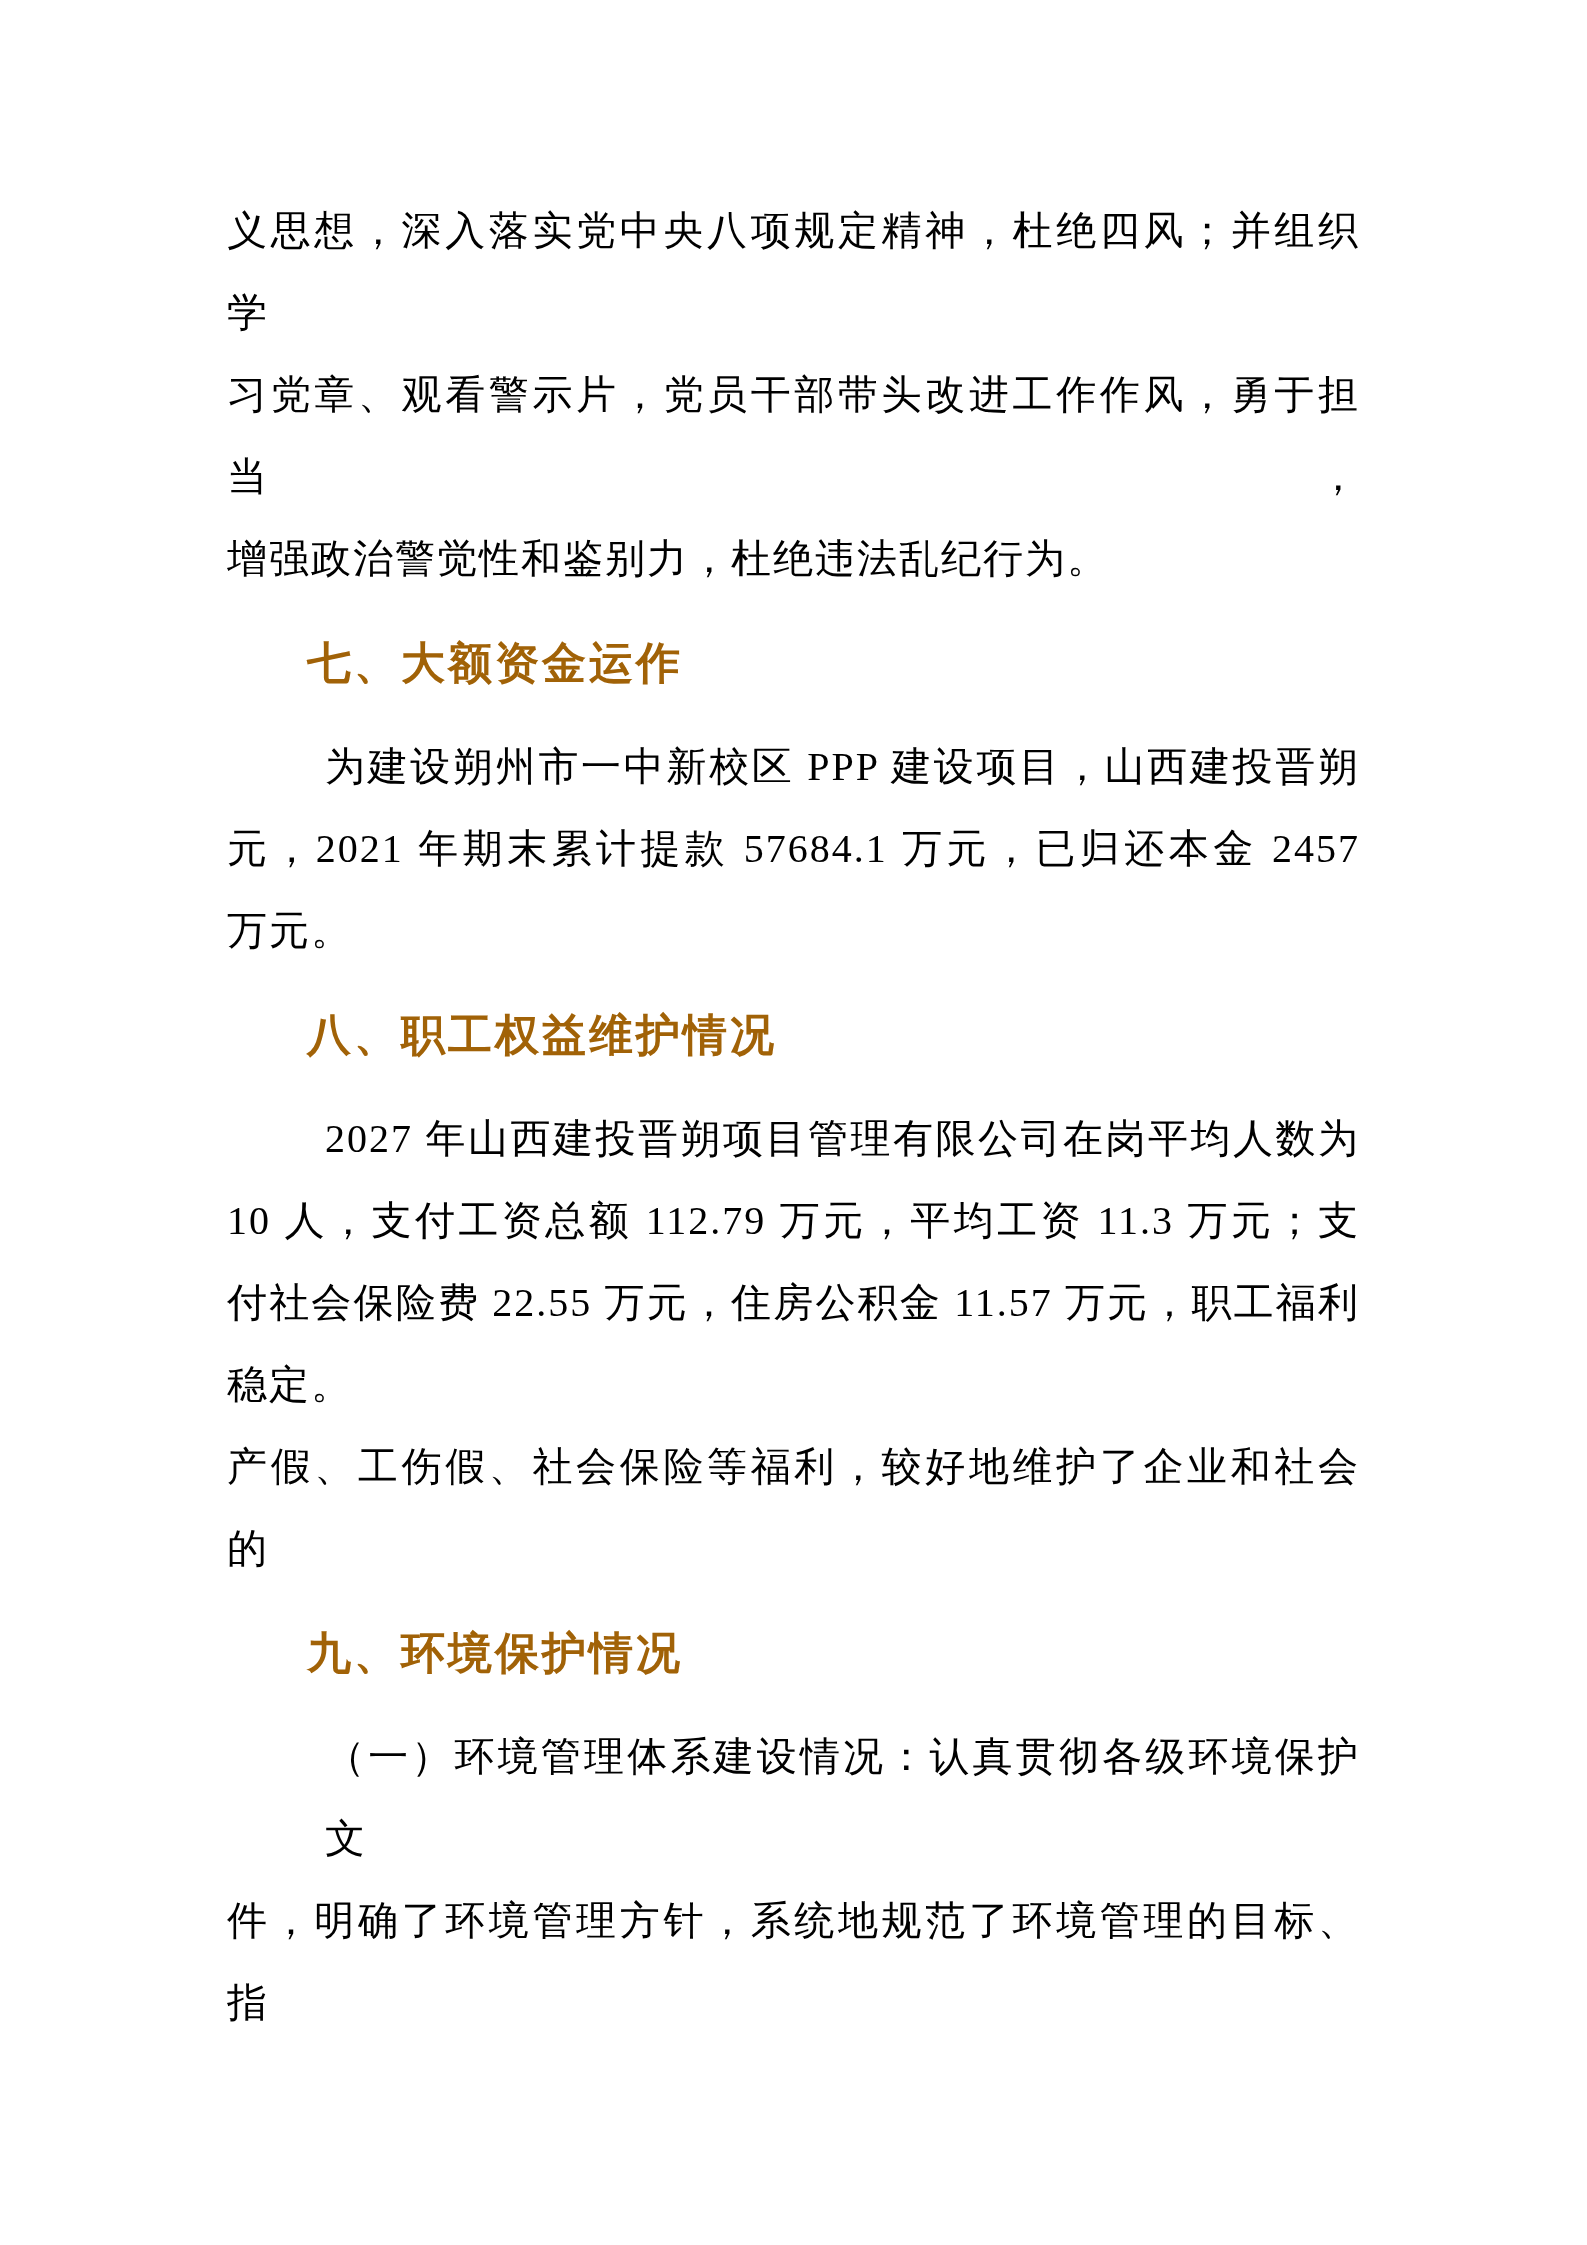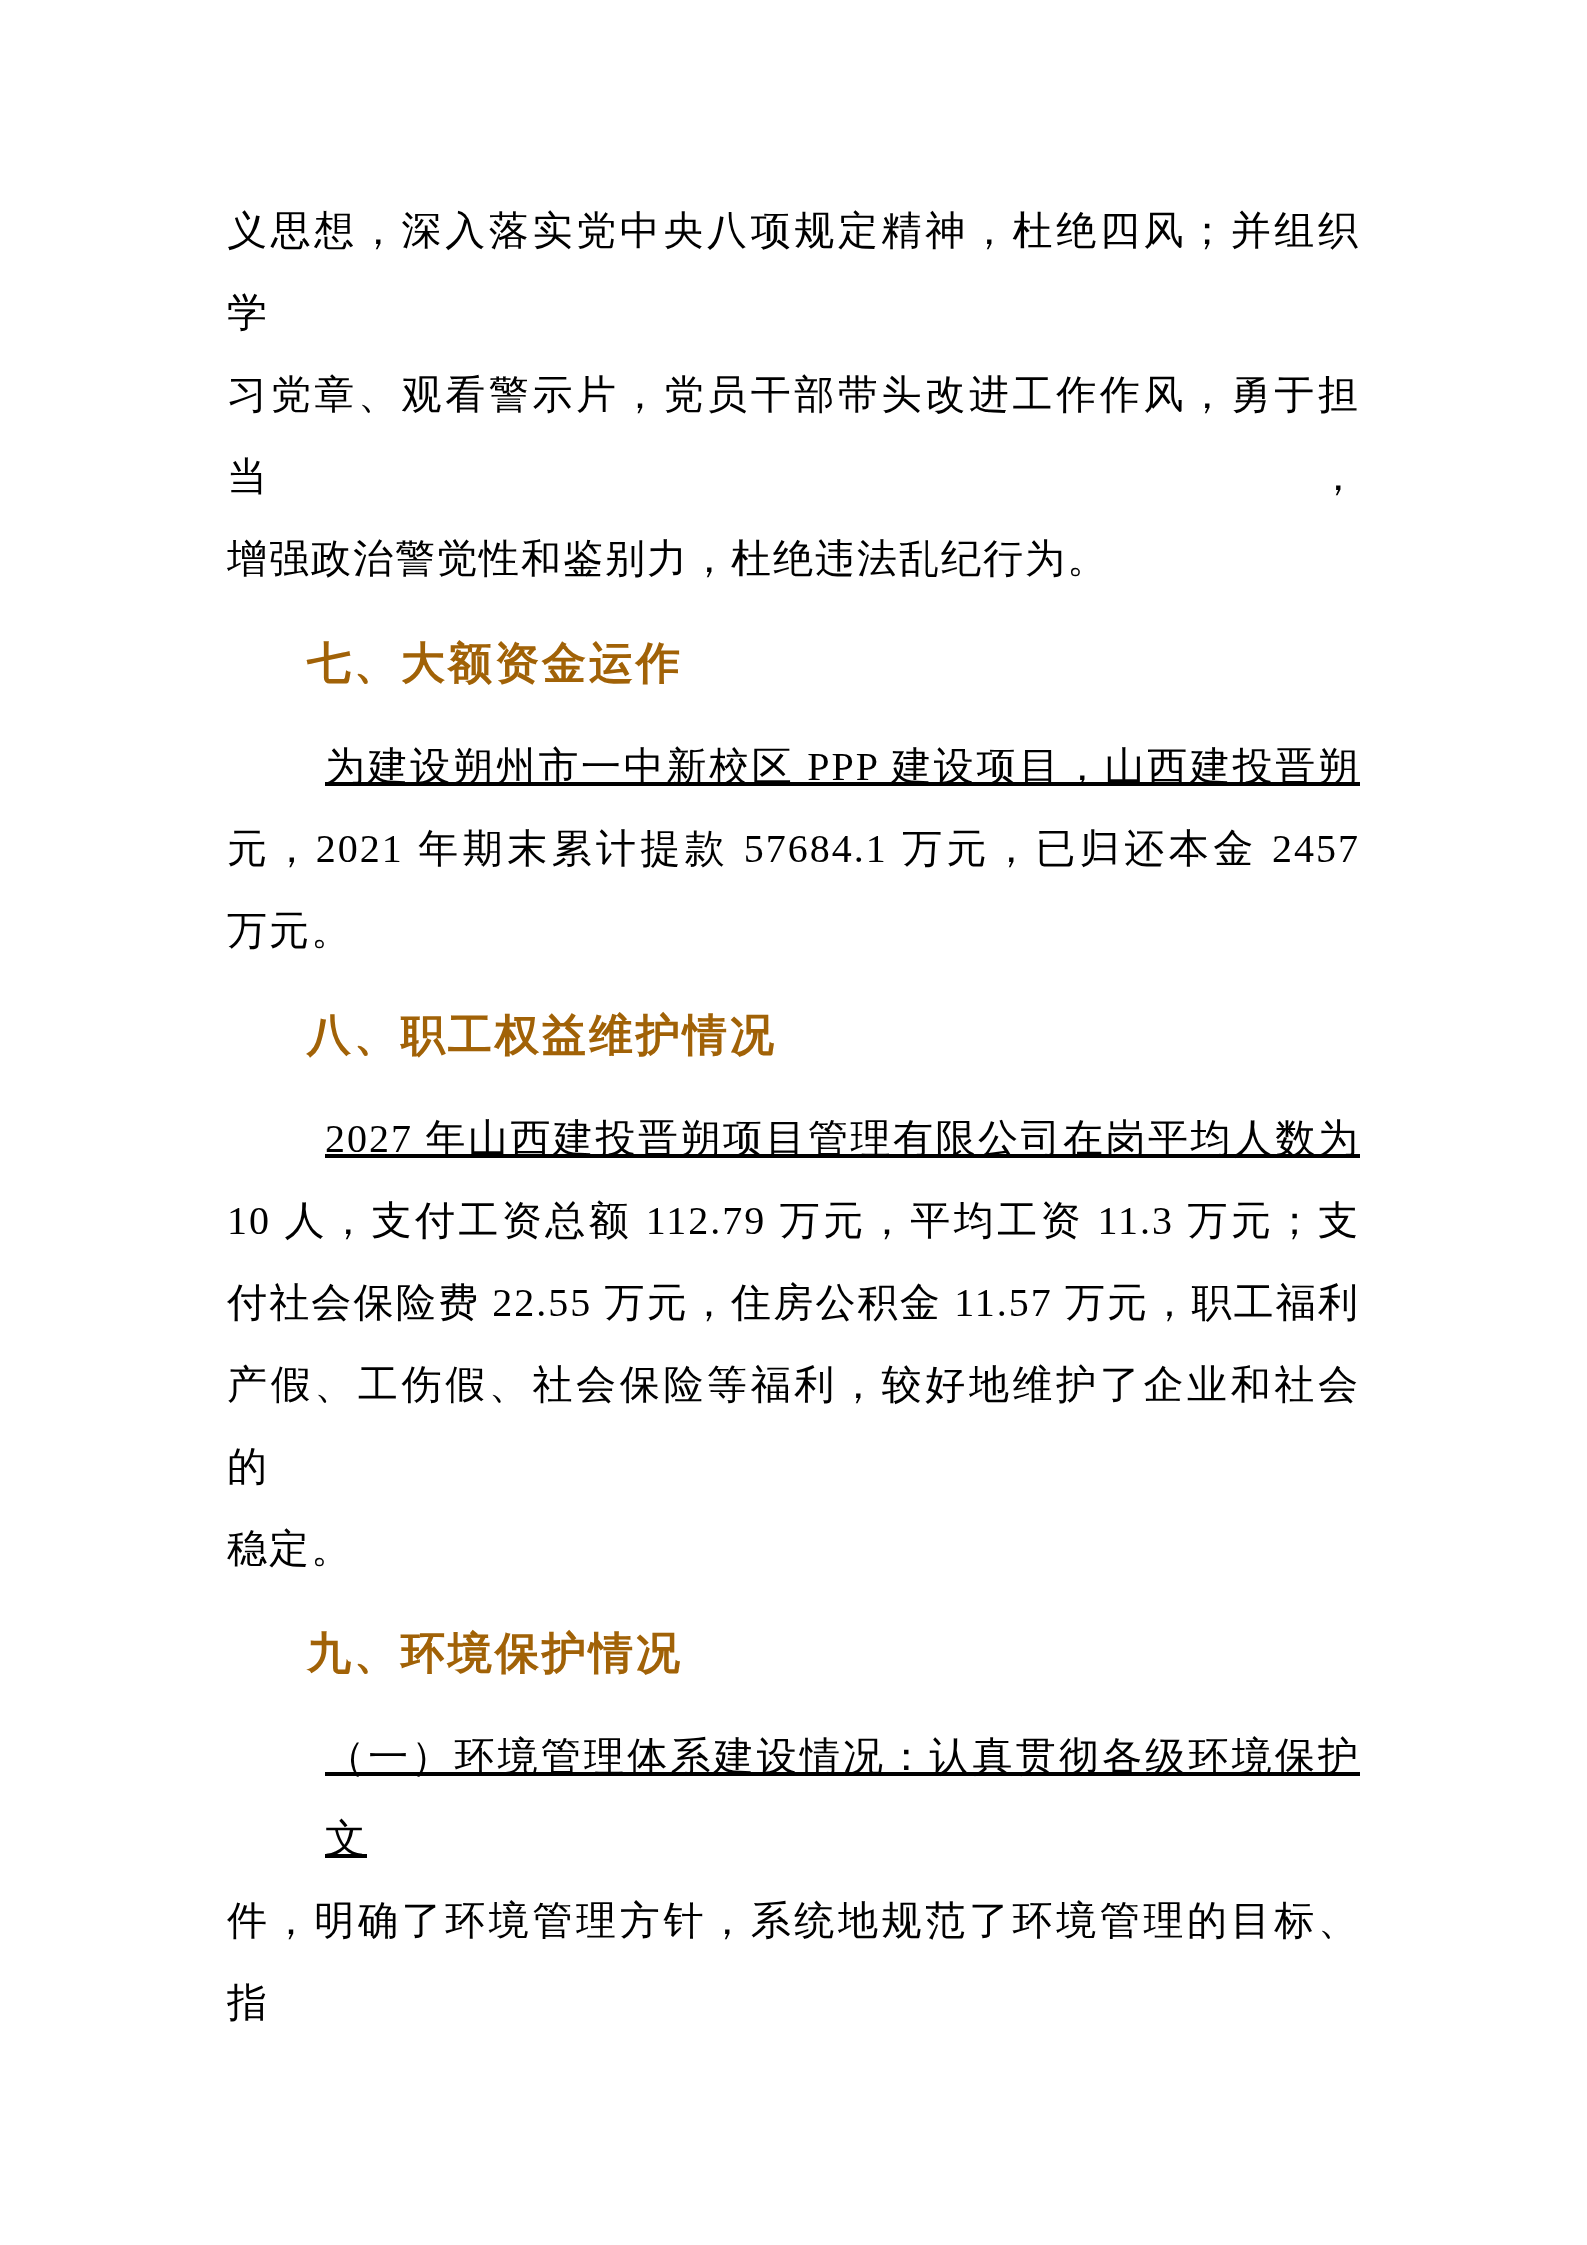--- a/index.html
+++ b/index.html
@@ -26,21 +26,20 @@
     font-size: 40px;
     line-height: 82px;
     letter-spacing: 2px;
     text-align: justify;
     text-align-last: justify;
     white-space: normal;
     color: #000000;
   }
   .line.first {
     padding-left: 98px;
-    text-decoration: underline;
   }
   .line.end {
     text-align-last: left;
   }
   .heading {
     font-family: "Liberation Sans", "DejaVu Sans", sans-serif;
     font-weight: 700;
     font-size: 44px;
     line-height: 82px;
     letter-spacing: 3px;
@@ -62,21 +61,21 @@
 
     <div class="heading">七、大额资金运作</div>
     <div class="line first">为建设朔州市一中新校区 PPP 建设项目，山西建投晋朔</div>
     <div class="line">元，2021 年期末累计提款 57684.1 万元，已归还本金 2457</div>
     <div class="line end">万元。</div>
 
     <div class="heading">八、职工权益维护情况</div>
     <div class="line first">2027 年山西建投晋朔项目管理有限公司在岗平均人数为</div>
     <div class="line">10 人，支付工资总额 112.79 万元，平均工资 11.3 万元；支</div>
     <div class="line">付社会保险费 22.55 万元，住房公积金 11.57 万元，职工福利</div>
+    <div class="line end">稳定。</div>
     <div class="line">产假、工伤假、社会保险等福利，较好地维护了企业和社会的</div>
-    <div class="line end">稳定。</div>
 
     <div class="heading">九、环境保护情况</div>
     <div class="line first">（一）环境管理体系建设情况：认真贯彻各级环境保护文</div>
     <div class="line">件，明确了环境管理方针，系统地规范了环境管理的目标、指</div>
 
   </div>
 </div>
 
 </body></html>

